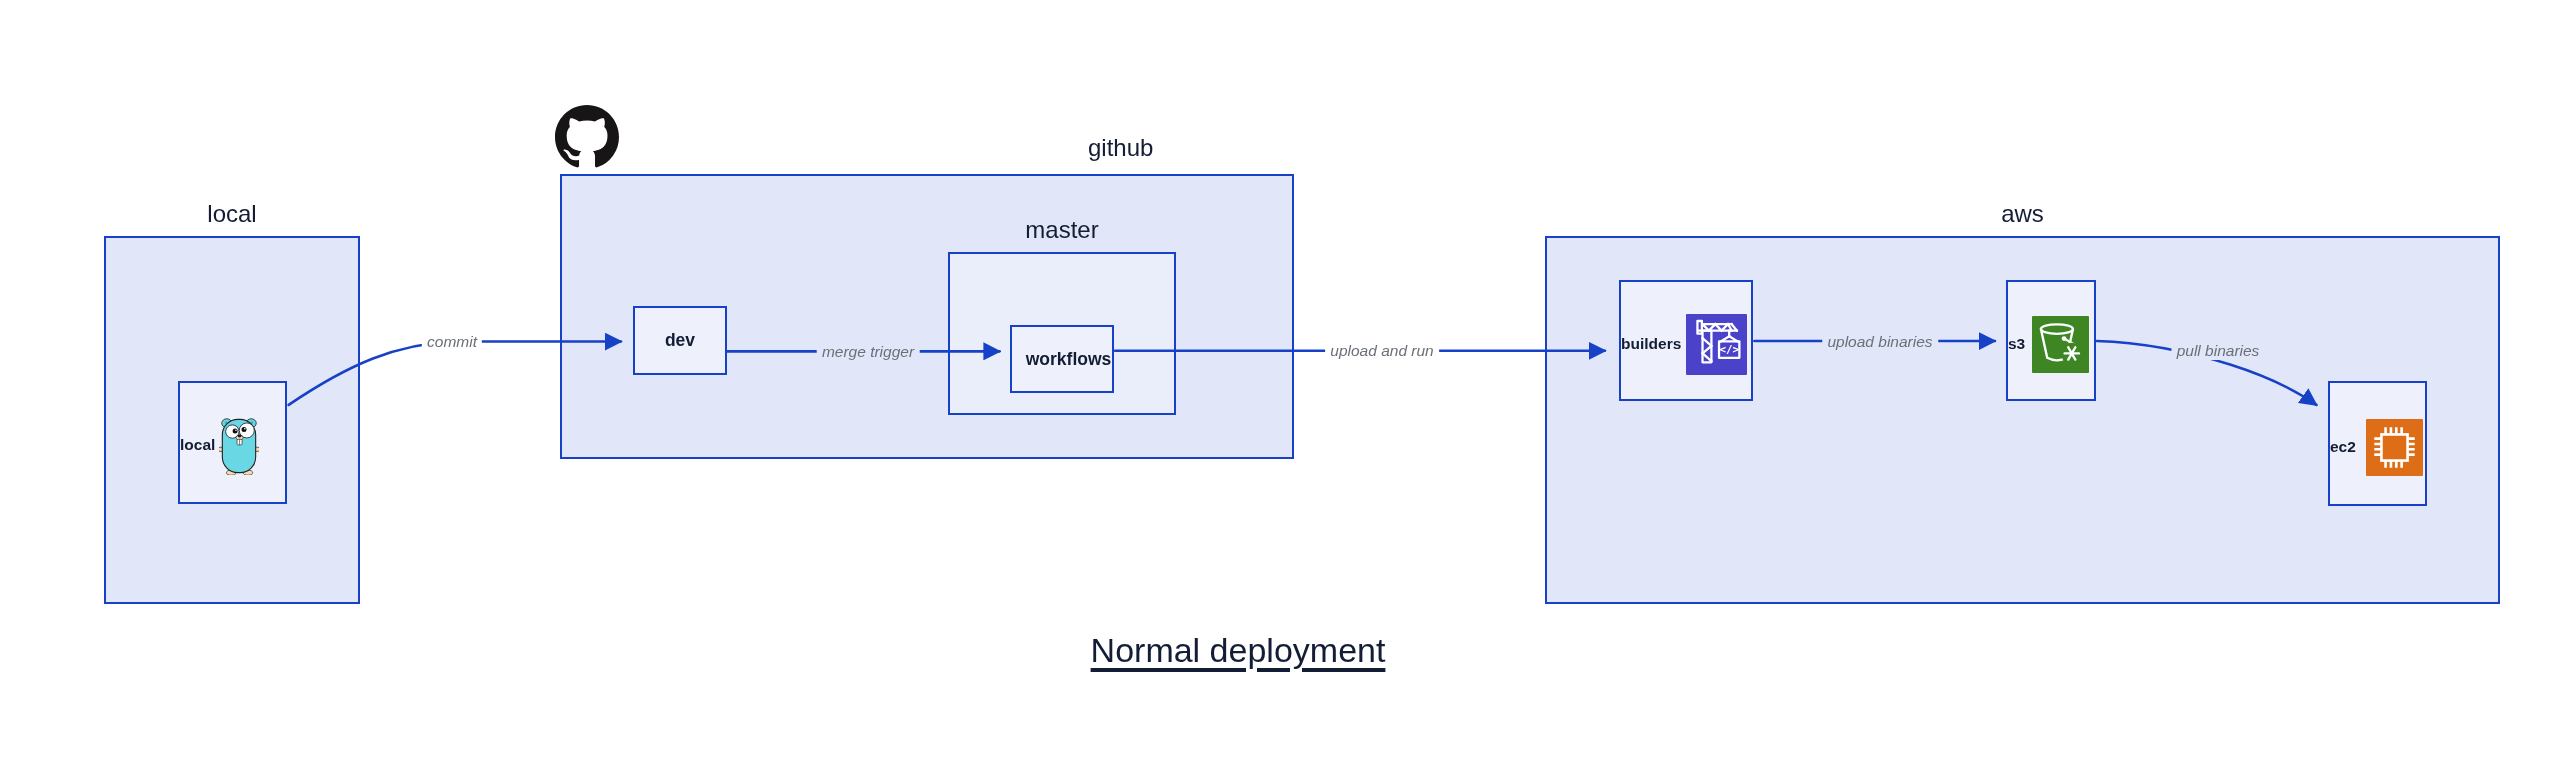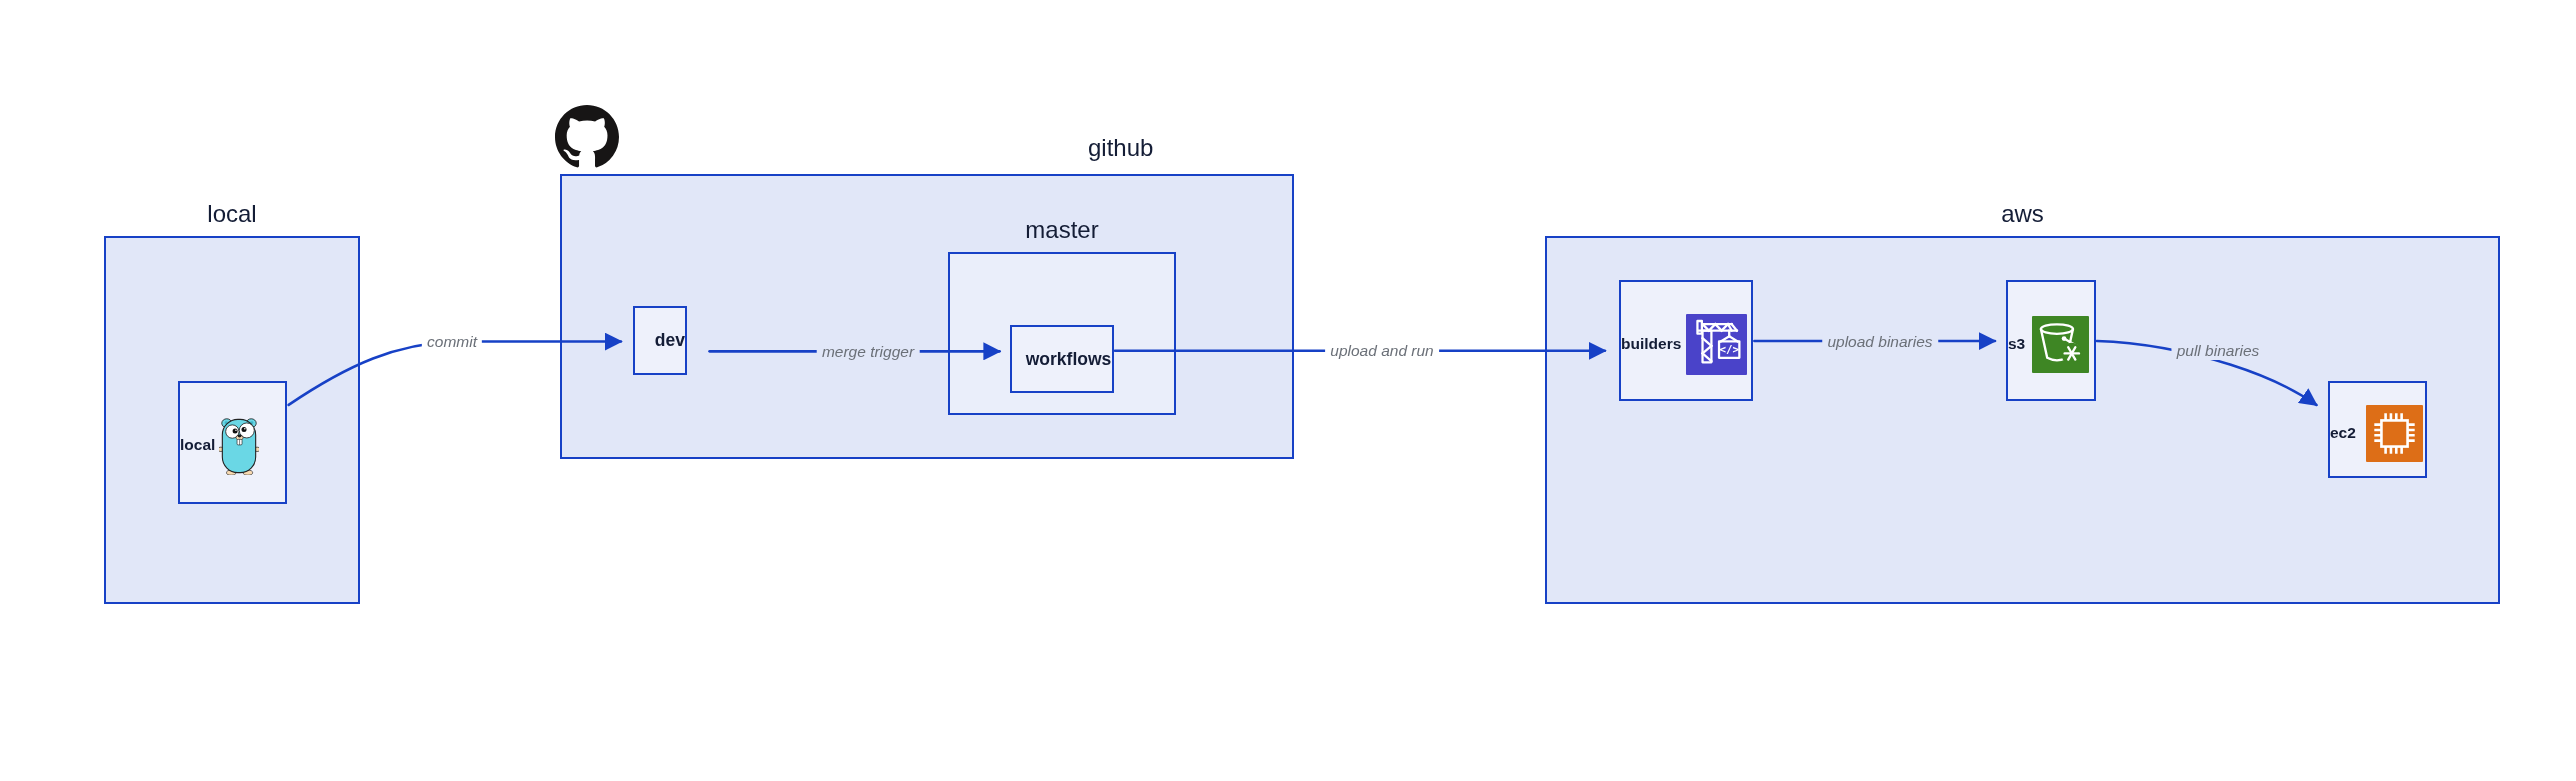--- a/index.html
+++ b/index.html
@@ -24,26 +24,26 @@
   
   svg.wires{position:absolute;left:0;top:0;z-index:2;}
   .wire{stroke:#1741c6;stroke-width:5;fill:none;stroke-linecap:round;}
   
   .node{
     position:absolute;background:#eef1fb;border:2.6px solid #1741c6;box-sizing:border-box;
     display:flex;align-items:center;z-index:3;
   }
   .node-label{font-size:15.5px;font-weight:bold;color:#141d36;line-height:18.5px;}
   .node-code     {left:178px; top:381px; width:109px;height:123px;padding-top:6.2px;gap:4.1px;}
-  .node-dev      {left:633px;top:306px; width:54px;height:69px;justify-content:flex-end;}
+  .node-dev      {left:633px;top:306px; width:94px;height:69px;justify-content:center;}
   .node-workflows{left:1010px;top:325px; width:104px;height:68px;justify-content:center;padding-left:13px;}
   .node-dev .node-label,.node-workflows .node-label{font-size:17.5px;}
   .node-builders {left:1619px;top:280px; width:134px;height:121px;padding-top:7.2px;gap:5.2px;}
   .node-s3       {left:2006px;top:280px; width:90px;height:121px;padding-top:7.2px;gap:7px;}
-  .node-ec2      {left:2328px;top:381px; width:99px;height:97px;padding-top:7.2px;gap:10px;}
+  .node-ec2      {left:2328px;top:381px; width:99px;height:125px;padding-top:7.2px;gap:10px;}
   .svc-icon{display:block;}
   .svc-tile{border-radius:1px;}
   
   .edge-label{
     position:absolute;transform:translate(-50%,-50%);white-space:nowrap;
     font-size:15.5px;font-style:italic;color:#6b7078;padding:0 5.2px;z-index:4;
   }
   .on-white   {background:#ffffff;}
   .on-lavender{background:#e1e7f8;}
   .el-commit {left:452px; top:342px;}
@@ -198,15 +198,16 @@
       </g>
     </svg>
   </div>
 
   <span class="edge-label el-commit on-white">commit</span>
   <span class="edge-label el-merge on-lavender">merge trigger</span>
   <span class="edge-label el-run on-white">upload and run</span>
   <span class="edge-label el-upbin on-lavender">upload binaries</span>
   <span class="edge-label el-pull on-lavender">pull binaries</span>
 
+  <div class="diagram-title">Normal deployment</div>
 
 </div>
 
 
 </body></html>

